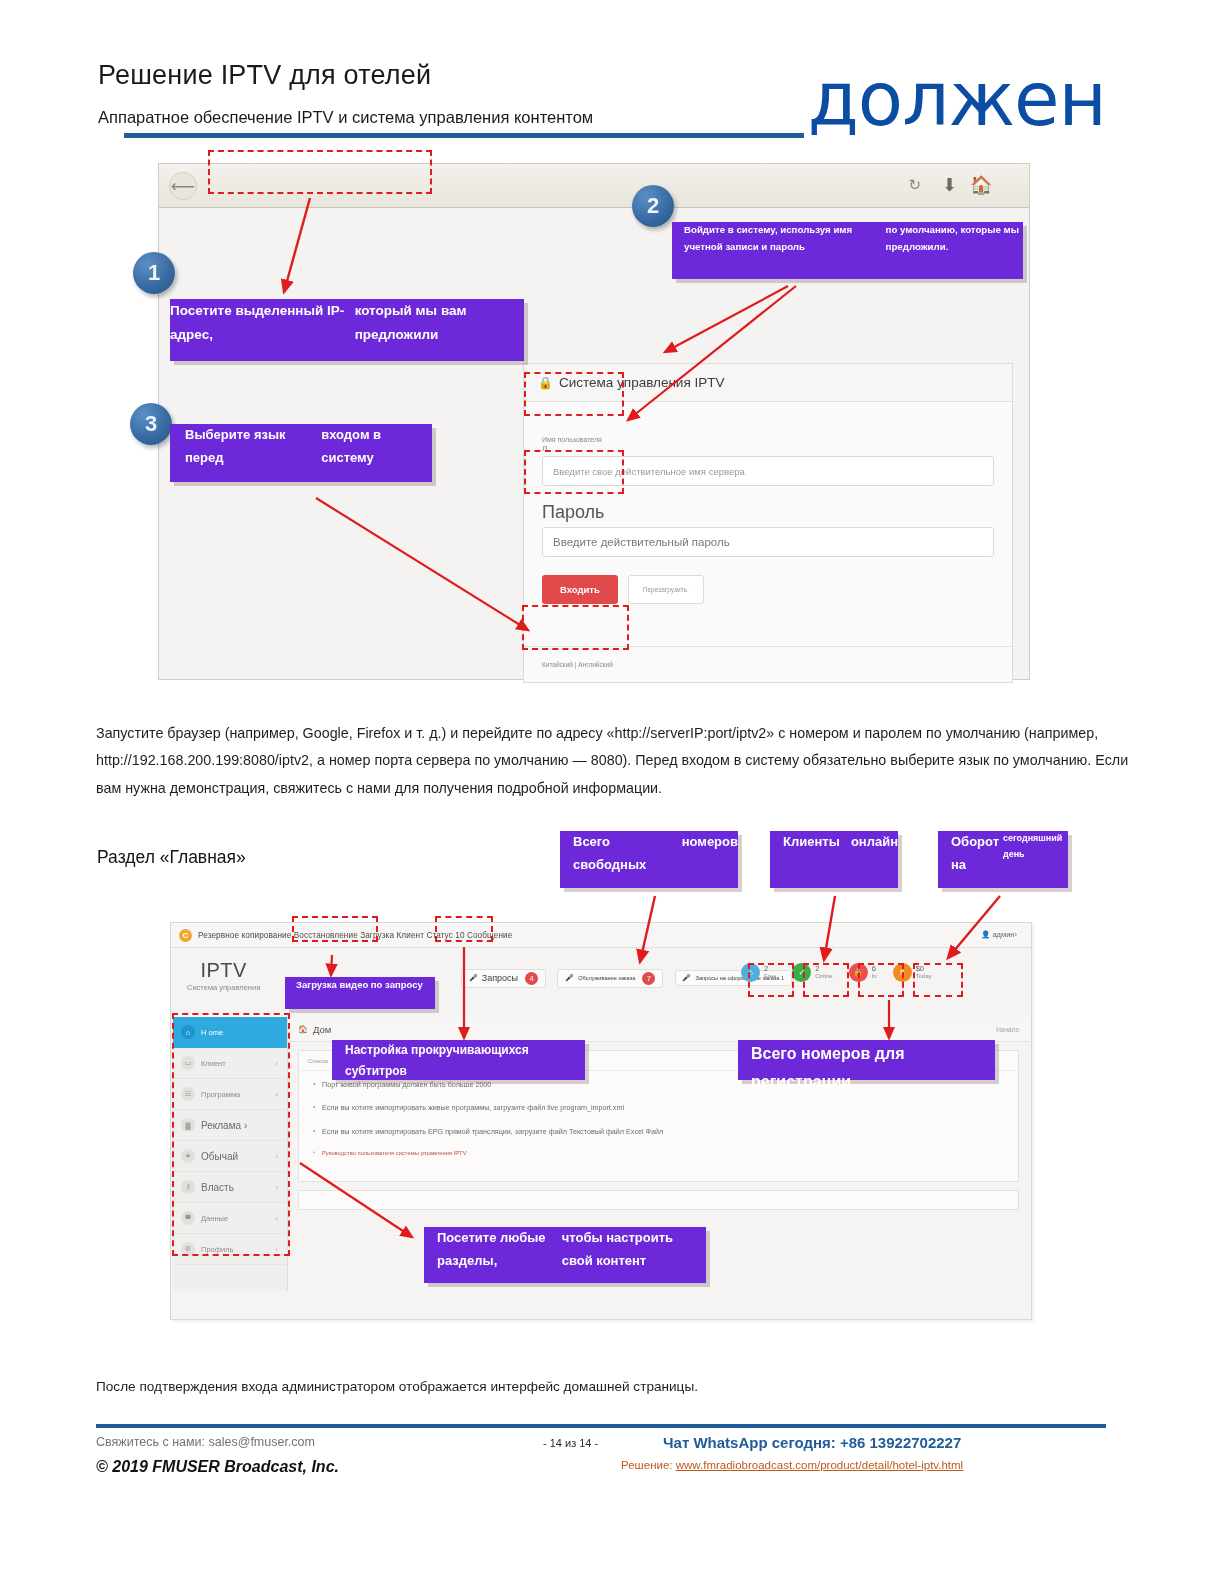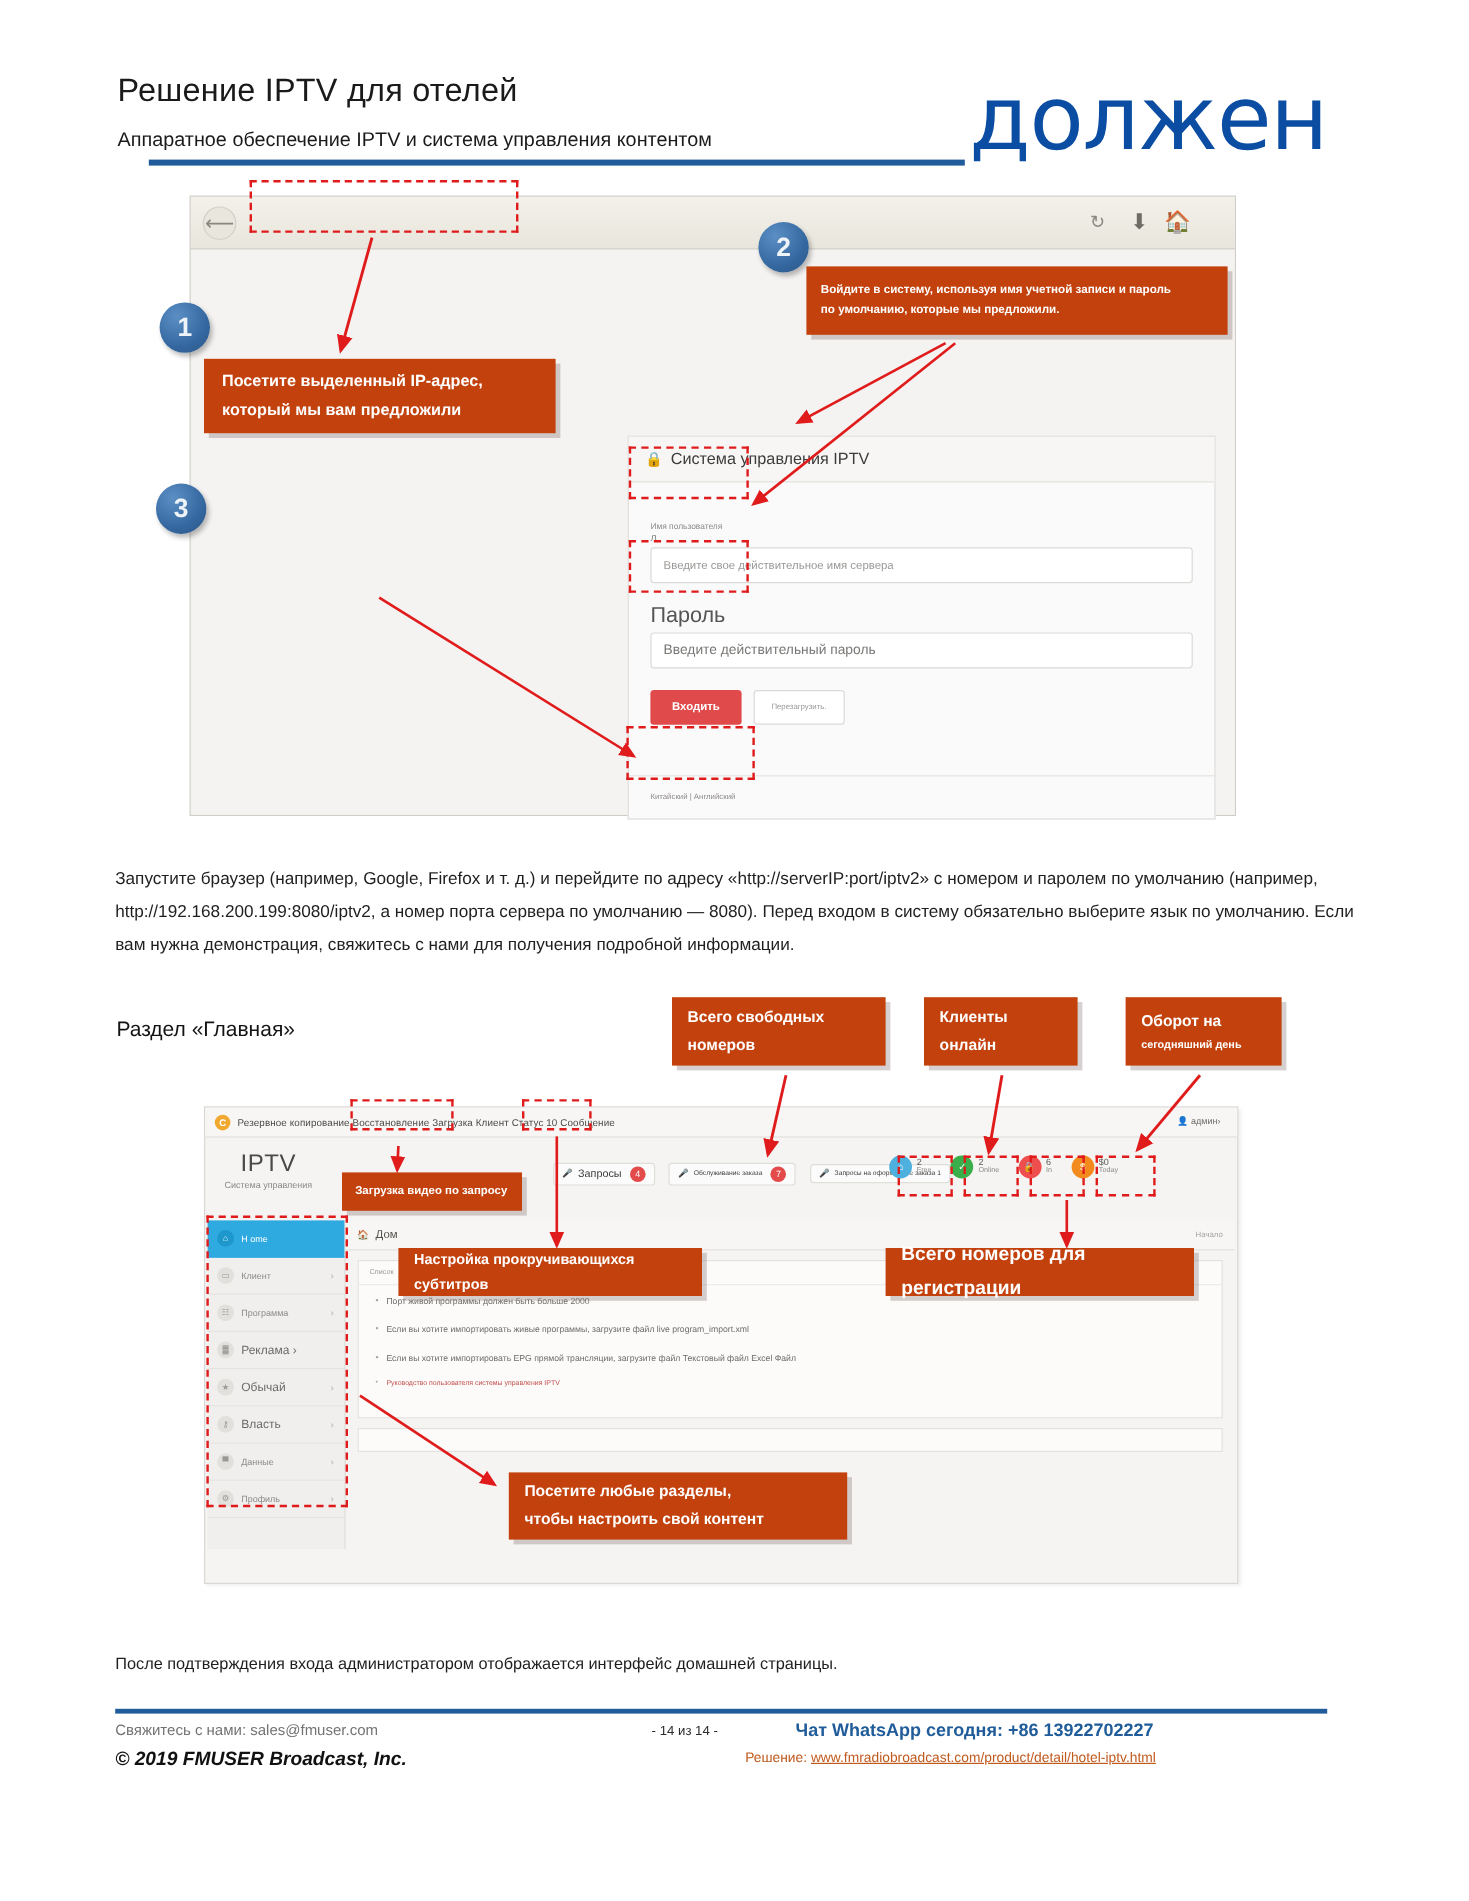--- a/index.html
+++ b/index.html
@@ -26,24 +26,24 @@
   }
   .brand {
     position: absolute; right: 118px; top: 62px;
     font-size: 74px; line-height: 74px; color: #0b4da2;
     font-family: "DejaVu Sans", sans-serif; font-weight: 400;
     letter-spacing: -1px;
   }
 
   
   .callout {
-    position: absolute; background: #c2410c; color: #fff;
+    position: absolute; background: #6d28d9; color: #fff;
     box-shadow: 4px 4px 0 rgba(120,100,100,.30);
-    font-weight: bold; display: flex; flex-direction: column;
-    justify-content: center;
+    font-weight: bold; display: flex; flex-direction: row;
+    justify-content: space-between;
   }
   .callout span { display: block; line-height: 1.75; }
   .numcircle {
     position: absolute; width: 42px; height: 42px; border-radius: 50%;
     background: radial-gradient(circle at 34% 28%, #5b8fc4 0%, #34679f 62%, #2b5585 100%);
     color: #eef3f8; font-size: 22px; font-weight: bold;
     display: flex; align-items: center; justify-content: center;
     box-shadow: 2px 3px 4px rgba(0,0,0,.28);
   }
   .dashbox {
@@ -300,27 +300,31 @@
 
   <div class="dashbox" style="left:208px; top:150px; width:224px; height:44px;"></div>
   <div class="dashbox" style="left:524px; top:372px; width:100px; height:44px;"></div>
   <div class="dashbox" style="left:524px; top:450px; width:100px; height:44px;"></div>
   <div class="dashbox" style="left:522px; top:605px; width:107px; height:45px;"></div>
 
   <div class="numcircle" style="left:133px; top:252px;">1</div>
   <div class="numcircle" style="left:632px; top:185px;">2</div>
   <div class="numcircle" style="left:130px; top:403px;">3</div>
 
-  <div class="callout" style="left:170px; top:299px; width:293px; height:62px; padding-left:15px; font-size:13.5px;">
+  <div class="callout" style="left:170px; top:299px; width:354px; height:62px; font-size:13.5px;">
     <span>Посетите выделенный IP-адрес,</span>
     <span>который мы вам предложили</span>
   </div>
   <div class="callout" style="left:672px; top:222px; width:351px; height:57px; padding-left:12px; font-size:9.7px;">
     <span>Войдите в систему, используя имя учетной записи и пароль</span>
     <span>по умолчанию, которые мы предложили.</span>
+  </div>
+  <div class="callout" style="left:170px; top:424px; width:262px; height:58px; padding-left:15px; font-size:13px;">
+    <span>Выберите язык перед</span>
+    <span>входом в систему</span>
   </div>
 
   <svg class="arrows" width="1224" height="1584">
     <defs>
       <marker id="ah" markerWidth="7" markerHeight="7" refX="5.2" refY="3" orient="auto">
         <polygon points="0,0.2 6.4,3 0,5.8" fill="#e01b1b"></polygon>
       </marker>
     </defs>
 
     <line x1="310" y1="198" x2="284" y2="292" stroke="#e01b1b" stroke-width="2.4" marker-end="url(#ah)"></line>

